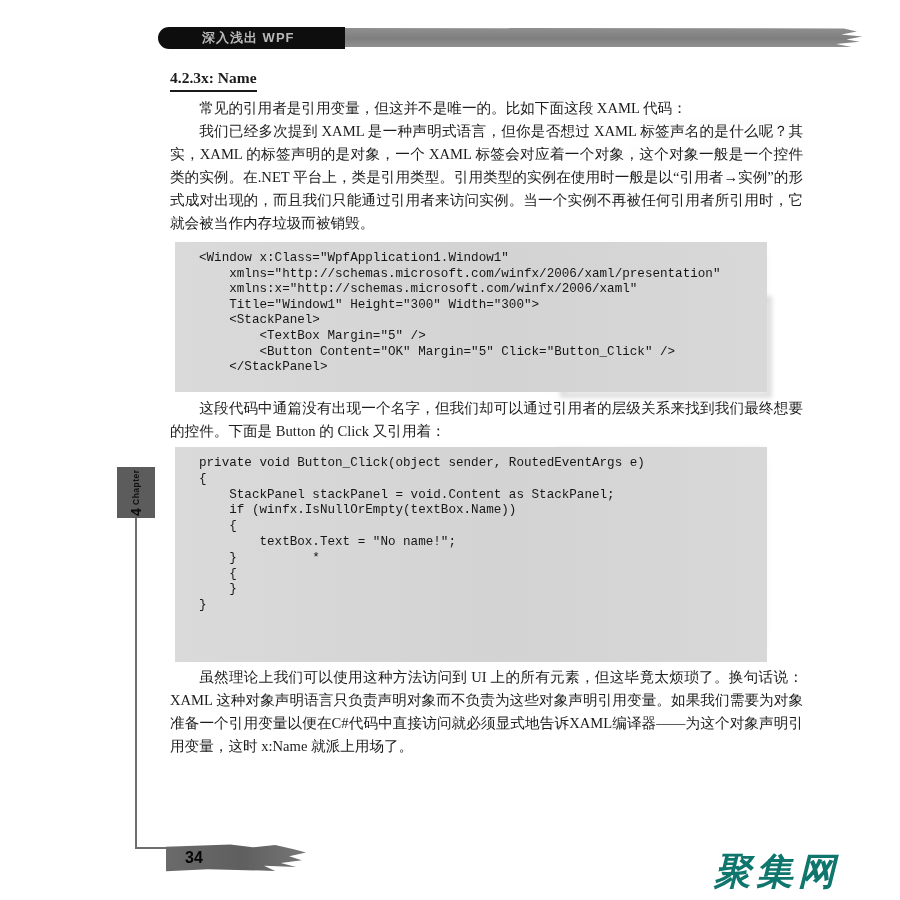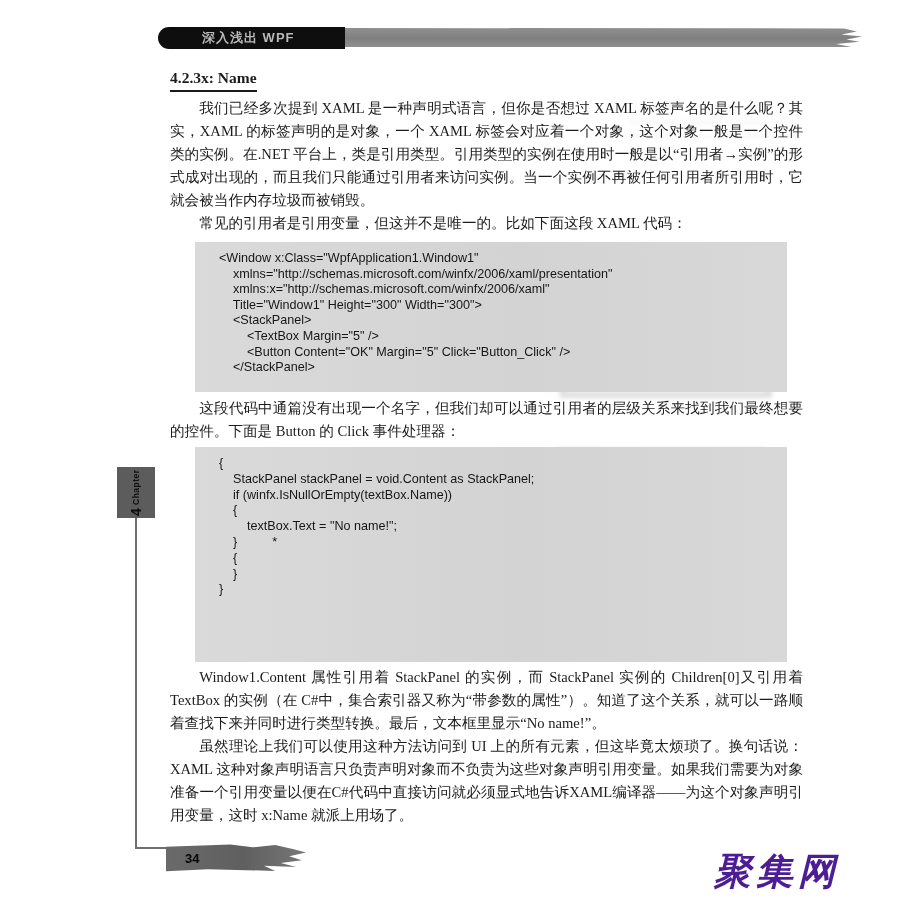--- a/index.html
+++ b/index.html
@@ -24,22 +24,22 @@
   .flow{position:absolute;left:170px;width:633px;font-size:14.6px;line-height:23px;
         text-align:justify;text-justify:inter-ideograph;}
   .flow p{margin:0;text-indent:2em;}
   .flow-1{top:97px;}
   .flow-2{top:397px;}
   .flow-3{top:666px;}
 
   
   .code-block{position:absolute;left:175px;width:592px;box-sizing:border-box;
               background:linear-gradient(90deg,#dadada,#d3d3d3 55%,#d8d8d8);
-              font-family:Liberation Sans, sans-serif;font-size:12.6px;color:#161616;
-              padding:9px 0 0 24px;margin-left:20px;}
+              font-family:Liberation Mono, monospace;font-size:12.6px;color:#161616;
+              padding:9px 0 0 24px;}
   .code-xaml{top:242px;height:150px;}
   .code-cs{top:447px;height:215px;}
   .code-xaml .code-line{line-height:15.6px;}
   .code-cs .code-line{line-height:15.8px;}
   .code-line{white-space:pre;tab-size:4;}
 
   
   .chapter-tab{position:absolute;left:117px;top:467px;width:38px;height:51px;background:#5c5c5c;
                display:flex;justify-content:center;align-items:center;
                writing-mode:vertical-rl;transform:rotate(180deg);gap:3px;}
@@ -49,21 +49,21 @@
                           font-size:8.5px;font-weight:bold;color:#111;letter-spacing:.5px;}
   .tab-line-v{position:absolute;left:135px;top:518px;width:2px;height:331px;background:#6e6e6e;}
   .tab-line-h{position:absolute;left:135px;top:847px;width:33px;height:2px;background:#6e6e6e;}
 
   
   .page-badge{position:absolute;left:166px;top:844px;width:140px;height:28px;
               background:linear-gradient(90deg,#6a6a6a,#5f5f5f 55%,#777);
               clip-path:polygon(0 10%,46% 2%,62% 12%,78% 4%,92% 20%,100% 30%,88% 44%,97% 58%,82% 68%,93% 82%,70% 78%,78% 96%,30% 90%,0 97%);
               display:flex;align-items:center;padding-left:19px;box-sizing:border-box;}
   .page-badge span{font-family:"Liberation Sans","DejaVu Sans",sans-serif;
-                   font-size:13px;font-weight:bold;color:#050505;}
+                   font-size:16px;font-weight:bold;color:#050505;}
 
   
   .watermark{position:absolute;left:714px;top:847px;font-family:"Liberation Sans","DejaVu Sans",sans-serif;
              font-size:37px;font-weight:900;font-style:italic;letter-spacing:5px;white-space:nowrap;}
 
   
   .artifact{position:absolute;pointer-events:none;}
   .art-ghost-box{left:560px;top:296px;width:200px;height:90px;
                  border:6px solid rgba(110,110,110,.22);filter:blur(2px);}
   .art-haze-1{left:545px;top:252px;width:222px;height:138px;background:rgba(120,120,120,.07);filter:blur(3px);}
@@ -95,62 +95,62 @@
   <div class="artifact art-haze-2"></div>
   <div class="artifact art-bar-top"></div>
   <div class="artifact art-ghost-text"></div>
   <div class="artifact art-bar-bottom"></div>
 
   <div class="section-heading">
     <span class="sec-num">4.2.3</span><span class="sec-title">x: Name</span>
   </div>
 
   <div class="flow flow-1">
+    <p>常见的引用者是引用变量，但这并不是唯一的。比如下面这段 XAML 代码：</p>
     <p>我们已经多次提到 XAML 是一种声明式语言，但你是否想过 XAML 标签声名的是什么呢？其实，XAML 的标签声明的是对象，一个 XAML 标签会对应着一个对象，这个对象一般是一个控件类的实例。在.NET 平台上，类是引用类型。引用类型的实例在使用时一般是以“引用者→实例”的形式成对出现的，而且我们只能通过引用者来访问实例。当一个实例不再被任何引用者所引用时，它就会被当作内存垃圾而被销毁。</p>
-    <p>常见的引用者是引用变量，但这并不是唯一的。比如下面这段 XAML 代码：</p>
   </div>
 
   <div class="code-block code-xaml">
       <div class="code-line">&lt;Window x:Class="WpfApplication1.Window1"</div>
       <div class="code-line">    xmlns="http://schemas.microsoft.com/winfx/2006/xaml/presentation"</div>
       <div class="code-line">    xmlns:x="http://schemas.microsoft.com/winfx/2006/xaml"</div>
       <div class="code-line">    Title="Window1" Height="300" Width="300"&gt;</div>
       <div class="code-line">    &lt;StackPanel&gt;</div>
       <div class="code-line">        &lt;TextBox Margin="5" /&gt;</div>
       <div class="code-line">        &lt;Button Content="OK" Margin="5" Click="Button_Click" /&gt;</div>
       <div class="code-line">    &lt;/StackPanel&gt;</div>
     </div>
 
   <div class="flow flow-2">
-    <p>这段代码中通篇没有出现一个名字，但我们却可以通过引用者的层级关系来找到我们最终想要的控件。下面是 Button 的 Click 事件处理器：</p>
+    <p>这段代码中通篇没有出现一个名字，但我们却可以通过引用者的层级关系来找到我们最终想要的控件。下面是 Button 的 Click 又引用着：</p>
   </div>
 
   <div class="code-block code-cs">
+      <div class="code-line">private void Button_Click(object sender, RoutedEventArgs e)</div>
       <div class="code-line">{</div>
       <div class="code-line">    StackPanel stackPanel = void.Content as StackPanel;</div>
       <div class="code-line">    if (winfx.IsNullOrEmpty(textBox.Name))</div>
       <div class="code-line">    {</div>
       <div class="code-line">        textBox.Text = "No name!";</div>
       <div class="code-line">    }          *</div>
       <div class="code-line">    {</div>
       <div class="code-line">    }</div>
       <div class="code-line">}</div>
     </div>
 
   <div class="flow flow-3">
-    <p>Window1.Content 属性引用着 StackPanel 的实例，而 StackPanel 实例的 Children[0]又引用着 TextBox 的实例（在 C#中，集合索引器又称为“带参数的属性”）。知道了这个关系，就可以一路顺着查找下来并同时进行类型转换。最后，文本框里显示“No name!”。</p>
     <p>虽然理论上我们可以使用这种方法访问到 UI 上的所有元素，但这毕竟太烦琐了。换句话说：XAML 这种对象声明语言只负责声明对象而不负责为这些对象声明引用变量。如果我们需要为对象准备一个引用变量以便在C#代码中直接访问就必须显式地告诉XAML编译器——为这个对象声明引用变量，这时 x:Name 就派上用场了。</p>
   </div>
 
   <div class="chapter-tab">
     <span class="tab-num">4</span>
     <span class="tab-label">Chapter</span>
   </div>
   <div class="tab-line-v"></div>
   <div class="tab-line-h"></div>
 
   <div class="page-badge">
     <span>34</span>
   </div>
 
-  <div class="watermark" style="color: #4c1d95;">聚集网</div>
+  <div class="watermark" style="color: #0f766e;">聚集网</div>
 
 </div>
 
 </body></html>

